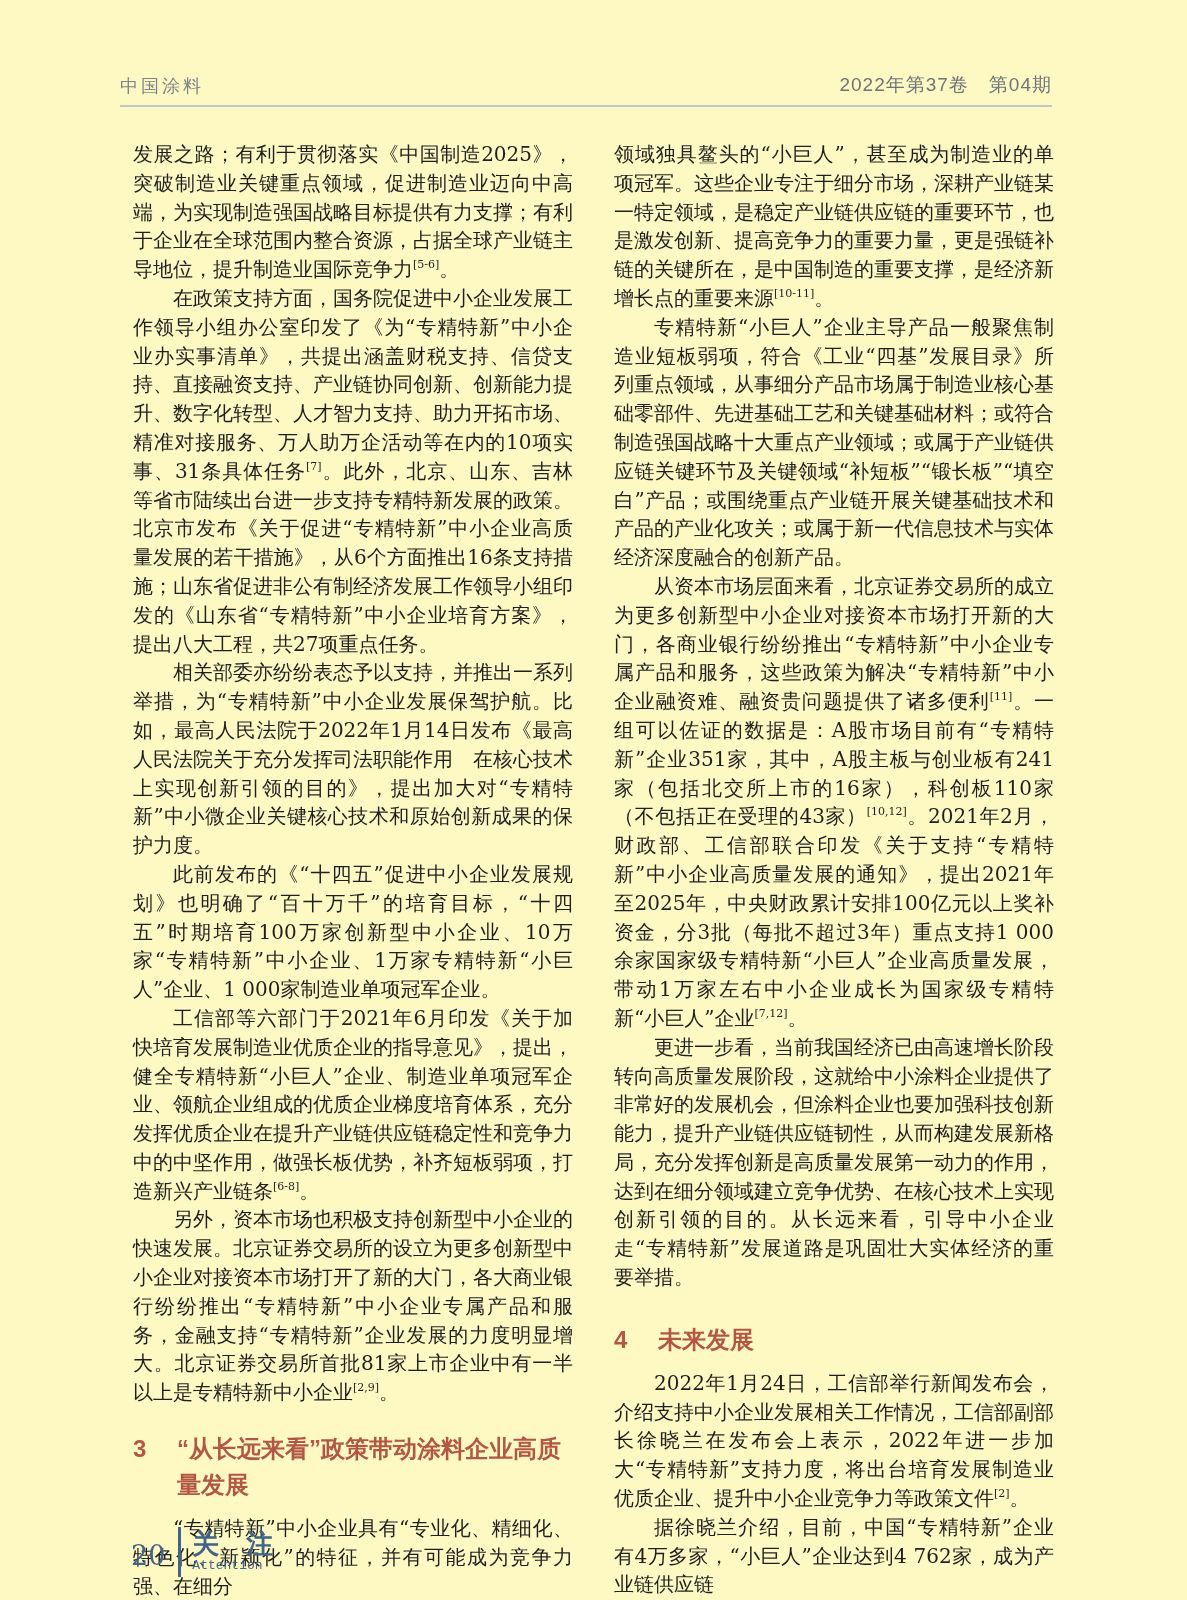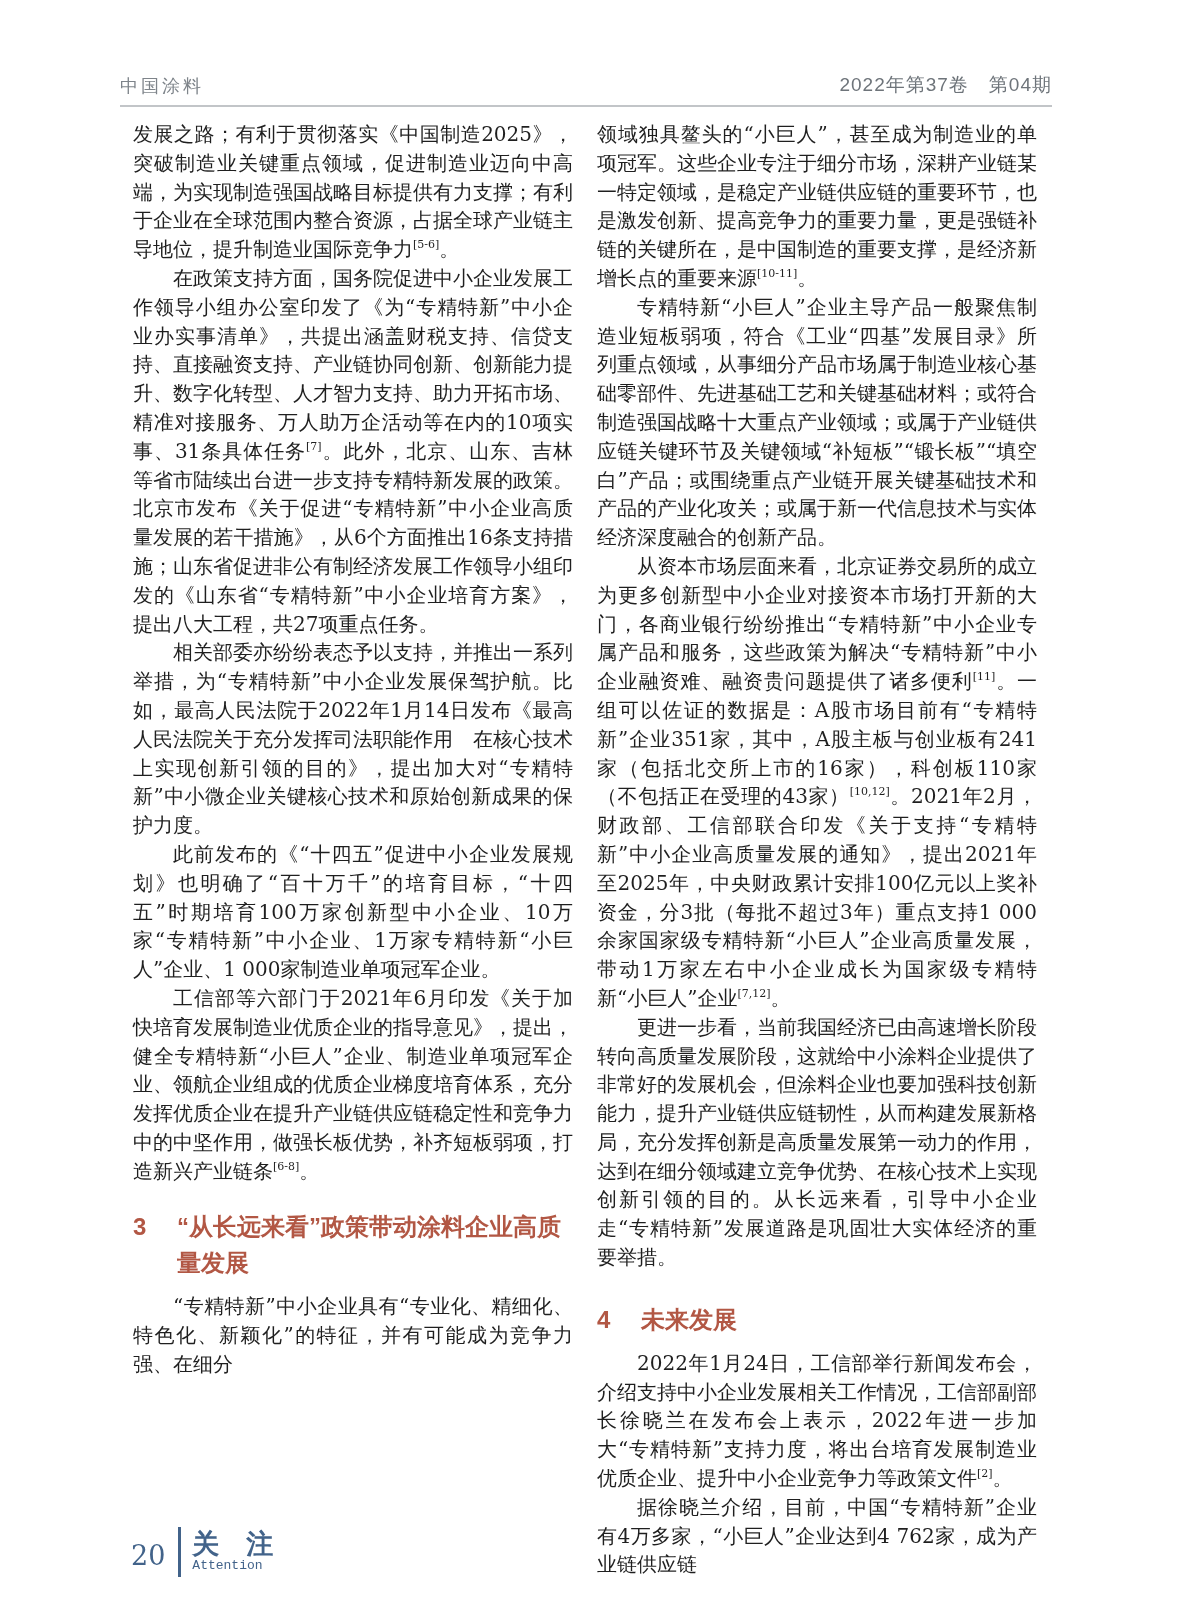--- a/index.html
+++ b/index.html
@@ -1,39 +1,39 @@
 <!DOCTYPE html>
 <html style="--color-section-heading: #b25744; --color-footer: #42638a; --color-header-text: #7e848a; --color-body-text: #1f1f1f; --color-divider: #c2c5c8;"><head>
 <meta charset="utf-8">
 <style>
   html,body { margin:0; padding:0; }
   body { background:#e9e9e9; }
   .page {
     position:relative;
     width:1187px; height:1600px;
     margin:0 auto;
-    background:#ffffff;
+    background:#fef9c3;
     overflow:hidden;
     font-family:"DejaVu Serif","Liberation Serif",serif;
     color:var(--color-body-text,#1f1f1f);
   }
   
   .header {
     position:absolute; left:120px; top:72px; width:932px;
     display:flex; justify-content:space-between; align-items:flex-end;
     padding-bottom:7px;
     border-bottom:2px solid var(--color-divider,#c2c5c8);
     font-family:"Liberation Sans","DejaVu Sans",sans-serif;
   }
   .journal-title { font-size:18px; letter-spacing:3px; color:var(--color-header-text,#7e848a); }
   .issue-info   { font-size:19px; letter-spacing:1px; color:#6e747a; }
   
   .content {
-    position:absolute; left:133px; top:120px; width:921px;
-    display:flex; gap:24px;
+    position:absolute; left:133px; top:140px; width:921px;
+    display:flex; gap:41px;justify-content:flex-end;
   }
   .col { width:440px; }
   .col p {
     margin:0;
     font-size:20px;
     line-height:28.8px;
     text-align:justify;
     text-align-last:left;
     word-break:break-all;
   }
@@ -96,20 +96,21 @@
   </div>
 
   <div class="content">
 
     <div class="col">
       <p>发展之路；有利于贯彻落实《中国制造2025》，突破制造业关键重点领域，促进制造业迈向中高端，为实现制造强国战略目标提供有力支撑；有利于企业在全球范围内整合资源，占据全球产业链主导地位，提升制造业国际竞争力<sup>[5-6]</sup>。</p>
       <p class="indent">在政策支持方面，国务院促进中小企业发展工作领导小组办公室印发了《为“专精特新”中小企业办实事清单》，共提出涵盖财税支持、信贷支持、直接融资支持、产业链协同创新、创新能力提升、数字化转型、人才智力支持、助力开拓市场、精准对接服务、万人助万企活动等在内的10项实事、31条具体任务<sup>[7]</sup>。此外，北京、山东、吉林等省市陆续出台进一步支持专精特新发展的政策。北京市发布《关于促进“专精特新”中小企业高质量发展的若干措施》，从6个方面推出16条支持措施；山东省促进非公有制经济发展工作领导小组印发的《山东省“专精特新”中小企业培育方案》，提出八大工程，共27项重点任务。</p>
       <p class="indent">相关部委亦纷纷表态予以支持，并推出一系列举措，为“专精特新”中小企业发展保驾护航。比如，最高人民法院于2022年1月14日发布《最高人民法院关于充分发挥司法职能作用　在核心技术上实现创新引领的目的》，提出加大对“专精特新”中小微企业关键核心技术和原始创新成果的保护力度。</p>
       <p class="indent">此前发布的《“十四五”促进中小企业发展规划》也明确了“百十万千”的培育目标，“十四五”时期培育100万家创新型中小企业、10万家“专精特新”中小企业、1万家专精特新“小巨人”企业、1 000家制造业单项冠军企业。</p>
       <p class="indent">工信部等六部门于2021年6月印发《关于加快培育发展制造业优质企业的指导意见》，提出，健全专精特新“小巨人”企业、制造业单项冠军企业、领航企业组成的优质企业梯度培育体系，充分发挥优质企业在提升产业链供应链稳定性和竞争力中的中坚作用，做强长板优势，补齐短板弱项，打造新兴产业链条<sup>[6-8]</sup>。</p>
+      <p class="indent">另外，资本市场也积极支持创新型中小企业的快速发展。北京证券交易所的设立为更多创新型中小企业对接资本市场打开了新的大门，各大商业银行纷纷推出“专精特新”中小企业专属产品和服务，金融支持“专精特新”企业发展的力度明显增大。北京证券交易所首批81家上市企业中有一半以上是专精特新中小企业<sup>[2,9]</sup>。</p>
       <div class="section-heading">
         <span class="sec-num">3</span>
         <span class="sec-title">“从长远来看”政策带动涂料企业高质量发展</span>
       </div>
       <p class="indent">“专精特新”中小企业具有“专业化、精细化、特色化、新颖化”的特征，并有可能成为竞争力强、在细分</p>
     </div>
 
     <div class="col">
       <p>领域独具鳌头的“小巨人”，甚至成为制造业的单项冠军。这些企业专注于细分市场，深耕产业链某一特定领域，是稳定产业链供应链的重要环节，也是激发创新、提高竞争力的重要力量，更是强链补链的关键所在，是中国制造的重要支撑，是经济新增长点的重要来源<sup>[10-11]</sup>。</p>
       <p class="indent">专精特新“小巨人”企业主导产品一般聚焦制造业短板弱项，符合《工业“四基”发展目录》所列重点领域，从事细分产品市场属于制造业核心基础零部件、先进基础工艺和关键基础材料；或符合制造强国战略十大重点产业领域；或属于产业链供应链关键环节及关键领域“补短板”“锻长板”“填空白”产品；或围绕重点产业链开展关键基础技术和产品的产业化攻关；或属于新一代信息技术与实体经济深度融合的创新产品。</p>

